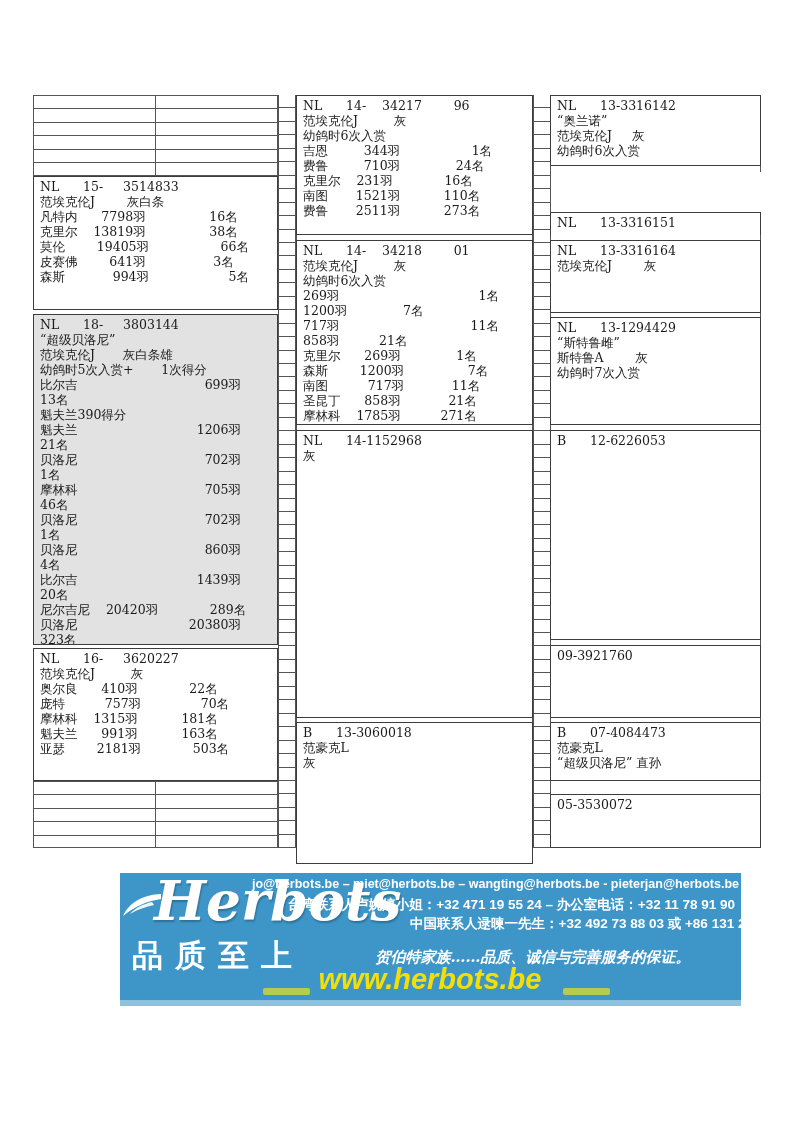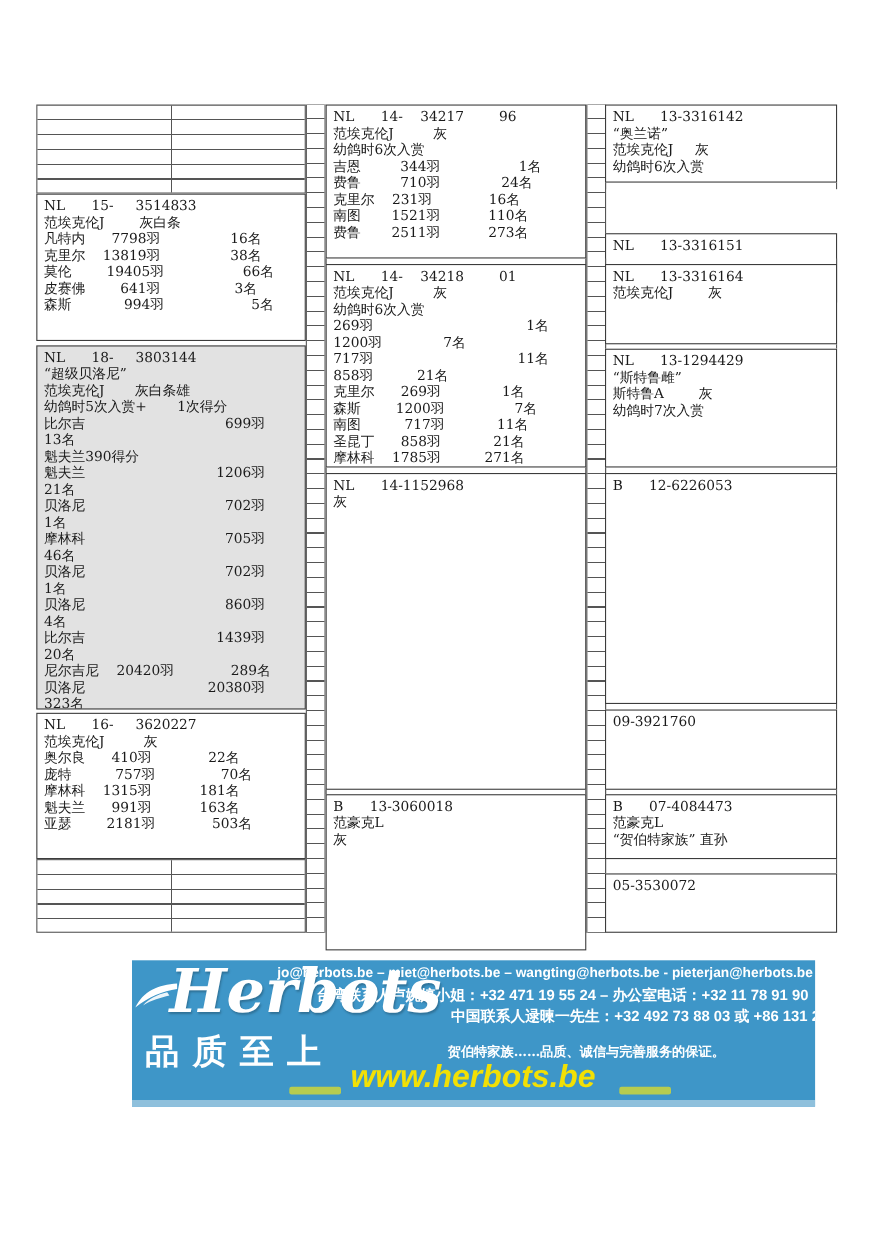--- a/index.html
+++ b/index.html
@@ -79,21 +79,21 @@
   .phone1{
     position:absolute;right:6px;top:23px;
     font-size:13.5px;font-weight:bold;color:#ffffff;white-space:nowrap;
   }
   .phone2{
     position:absolute;left:290px;right:6px;top:42px;text-align:center;
     font-size:13.5px;font-weight:bold;color:#ffffff;white-space:nowrap;
   }
   .slogan{
     position:absolute;left:230px;right:25px;top:75px;text-align:center;
-    font-size:12px;font-weight:bold;color:#ffffff;white-space:nowrap;
+    font-size:15px;font-weight:bold;font-style:italic;color:#ffffff;white-space:nowrap;
     font-family:"DejaVu Serif","Liberation Serif",serif;
   }
   .website{
     position:absolute;left:195px;width:230px;top:90px;text-align:center;
     font-size:29px;font-weight:bold;font-style:italic;color:#f2e005;white-space:nowrap;
   }
   .dash{position:absolute;top:115px;width:47px;height:7px;background:#b6cc50;border-radius:2px;}
   .dash.left{left:143px;}
   .dash.right{left:443px;}
 </style>
@@ -138,21 +138,21 @@
 
   <div class="block colR" style="top:317px;height:108px;"><div class="line">NL      13-1294429</div><div class="line">“斯特鲁雌”</div><div class="line">斯特鲁A        灰</div><div class="line">幼鸽时7次入赏</div></div>
   <div class="gapcell colR" style="top:425px;height:5px;"></div>
 
   <div class="block colR" style="top:430px;height:210px;"><div class="line">B      12-6226053</div></div>
   <div class="gapcell colR" style="top:640px;height:5px;"></div>
 
   <div class="block colR" style="top:645px;height:73px;"><div class="line">09-3921760</div></div>
   <div class="gapcell colR" style="top:718px;height:4px;"></div>
 
-  <div class="block colR" style="top:722px;height:59px;"><div class="line">B      07-4084473</div><div class="line">范豪克L</div><div class="line">“贺伯特家族” 直孙</div></div>
+  <div class="block colR" style="top:722px;height:59px;"><div class="line">B      07-4084473</div><div class="line">范豪克L</div><div class="line">“超级贝洛尼” 直孙</div></div>
   <div class="gapcell colR" style="top:781px;height:13px;"></div>
 
   <div class="block colR" style="top:794px;height:54px;"><div class="line">05-3530072</div></div>
 
   <div class="banner">
     <span class="wing">
       <svg width="40" height="28" viewBox="0 0 40 28">
         <path d="M39 1 C22 2 8 8 1 23 C13 13 26 8 39 6 Z" fill="#ffffff"></path>
         <path d="M30 9 C21 11 13 15 8 21 C16 16 24 14 32 12 Z" fill="#ffffff" opacity="0.9"></path>
       </svg>

